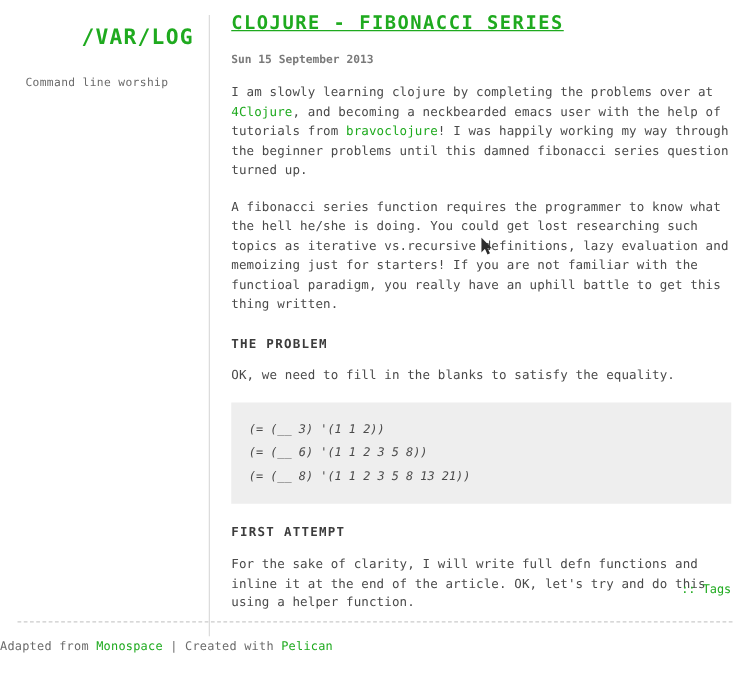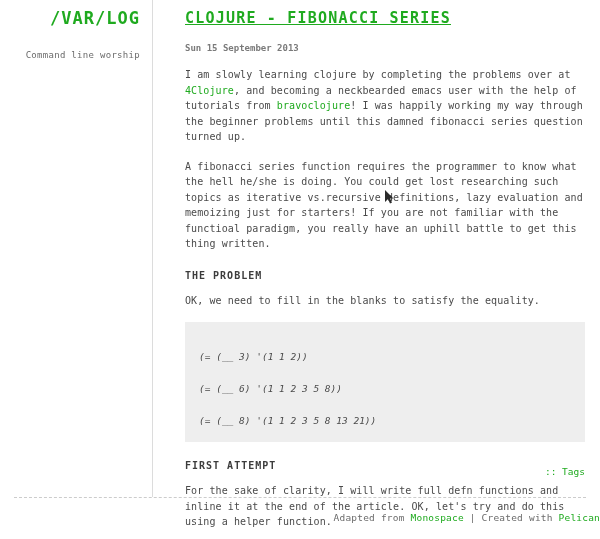--- a/index.html
+++ b/index.html
@@ -22,38 +22,38 @@
     position: relative;
     width: 600px;
     height: 539px;
     box-sizing: border-box;
   }
 
   
   .sidebar {
     position: absolute;
     left: 0;
-    top: 0;
-    width: 153px;
+    top: 12px;
+    width: 168px;
     height: 497px;
     border-right: 1px solid #dcdcdc;
     box-sizing: border-box;
     padding-top: 8px;
   }
   .site-title {
     text-align: right;
     padding-right: 12px;
     font-size: 17px;
     font-weight: bold;
     letter-spacing: 1px;
     color: #1faa1f;
     line-height: 1.2;
   }
   .site-tagline {
-    text-align: right;
+    text-align: center;
     padding-right: 12px;
     margin-top: 22px;
     font-size: 9px;
     color: #6b6b6b;
     letter-spacing: 0.3px;
   }
 
   
   .content {
     position: absolute;
@@ -93,21 +93,21 @@
   }
   .code-block {
     background: #eeeeee;
     padding: 12px 14px;
     margin: 0 0 14px 0;
     font-size: 9.5px;
     line-height: 2.0;
     color: #4a4a4a;
     font-style: italic;
   }
-  .code-line { white-space: pre; margin-top: 13px; }
+  .code-line { white-space: pre; }
 
   
   .tags-row {
     position: absolute;
     left: 185px;
     top: 466px;
     width: 400px;
     text-align: right;
     font-size: 9.5px;
     color: #1faa1f;
@@ -120,21 +120,21 @@
     left: 14px;
     top: 497px;
     width: 572px;
     border-top: 1px dashed #cccccc;
   }
   .footer {
     position: absolute;
     left: 0;
     top: 512px;
     width: 600px;
-    text-align: right;
+    text-align: left;
     font-size: 9.5px;
     color: #6b6b6b;
     letter-spacing: 0.2px;
   }
 
   
   .cursor {
     position: absolute;
     left: 385px;
     top: 190px;

